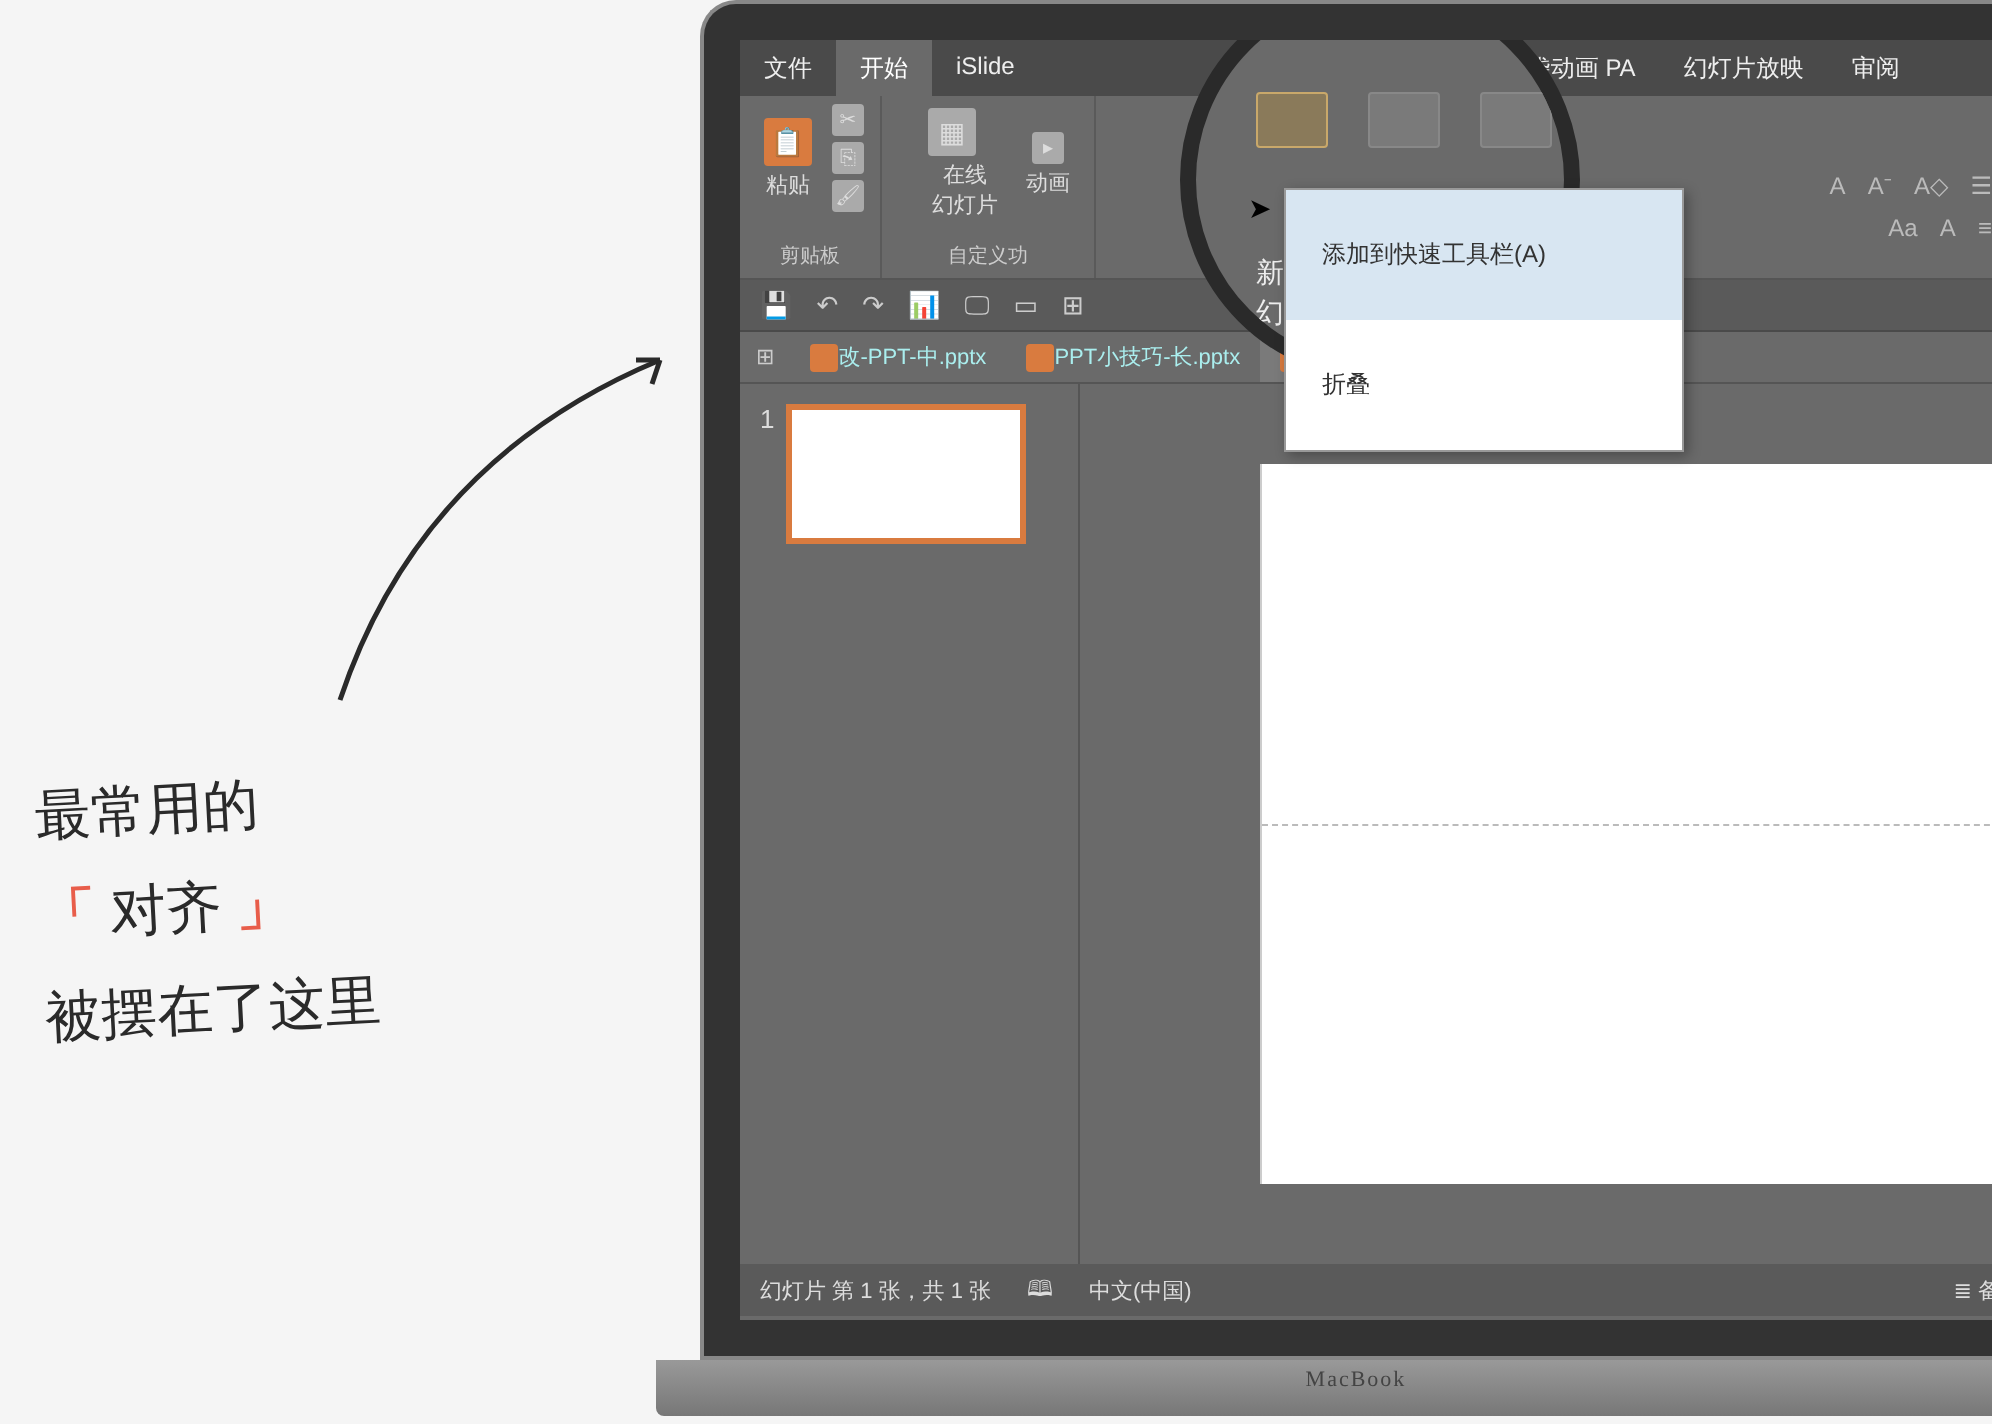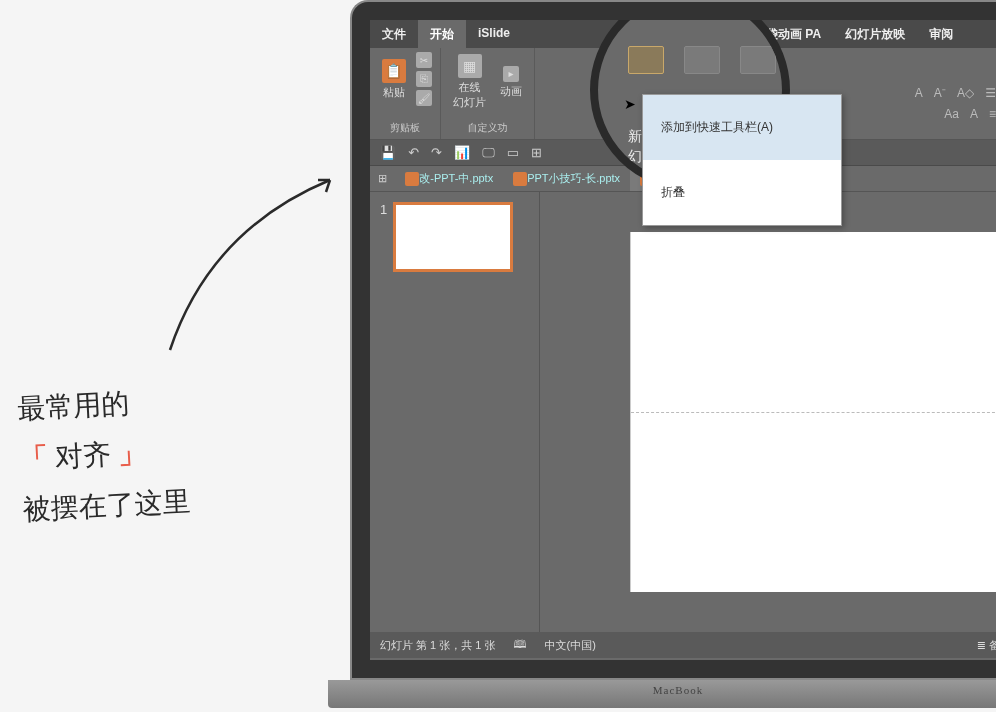--- a/index.html
+++ b/index.html
@@ -16,21 +16,21 @@
 .laptop { position: absolute; left: 350px; top: 0; width: 660px; height: 712px; }
 .laptop-bezel { width: 100%; height: 680px; background: #333; border-radius: 18px 0 0 0; padding: 18px 0 18px 18px; border: 2px solid #888; border-right: none; }
 .laptop-base { width: 700px; height: 28px; background: linear-gradient(#999, #777); margin-left: -22px; border-radius: 0 0 4px 4px; position: relative; }
 .laptop-brand { position: absolute; left: 50%; transform: translateX(-50%); top: 4px; font-size: 11px; color: #444; font-family: serif; letter-spacing: 1px; }
 
 
 .screen { width: 100%; height: 100%; background: #6a6a6a; overflow: hidden; position: relative; }
 
 
 .ribbon-tabs { background: #4a4a4a; height: 28px; display: flex; align-items: stretch; font-size: 12px; color: #eee; }
-.ribbon-tab { padding: 6px 12px; cursor: pointer; font-weight: bold; }
+.ribbon-tab { padding: 6px 12px; cursor: pointer; }
 .ribbon-tab.active { background: #6a6a6a; color: #fff; }
 .ribbon-tab-gap { flex: 0 0 220px; }
 
 
 .ribbon { background: #6a6a6a; height: 92px; display: flex; border-bottom: 1px solid #555; font-size: 11px; color: #ddd; position: relative; }
 .ribbon-group { display: flex; flex-direction: column; align-items: center; padding: 4px 8px; border-right: 1px solid #5a5a5a; }
 .ribbon-group-label { font-size: 10px; color: #ccc; margin-top: auto; padding-top: 2px; }
 .ribbon-btn-big { display: flex; flex-direction: column; align-items: center; gap: 2px; padding: 2px 4px; }
 .ribbon-icon { width: 24px; height: 24px; background: #aaa; border-radius: 2px; display: flex; align-items: center; justify-content: center; font-size: 14px; }
 .ribbon-icon.orange { background: #d97b3f; }
@@ -125,21 +125,21 @@
               <div class="ribbon-icon small">🖌</div>
             </div>
           </div>
           <div class="ribbon-group-label">剪贴板</div>
         </div>
 
         <div class="ribbon-group">
           <div class="ribbon-row">
             <div class="ribbon-btn-big">
               <div class="ribbon-icon">▦</div>
-              <span style="white-space:pre-line; text-align:center;">在线
+              <span style="white-space:pre-line; text-align:center;margin-left:13px;">在线
 幻灯片</span>
             </div>
             <div class="ribbon-btn-big">
               <div class="ribbon-icon small">▸</div>
               <span>动画</span>
             </div>
           </div>
           <div class="ribbon-group-label">自定义功</div>
         </div>
 

